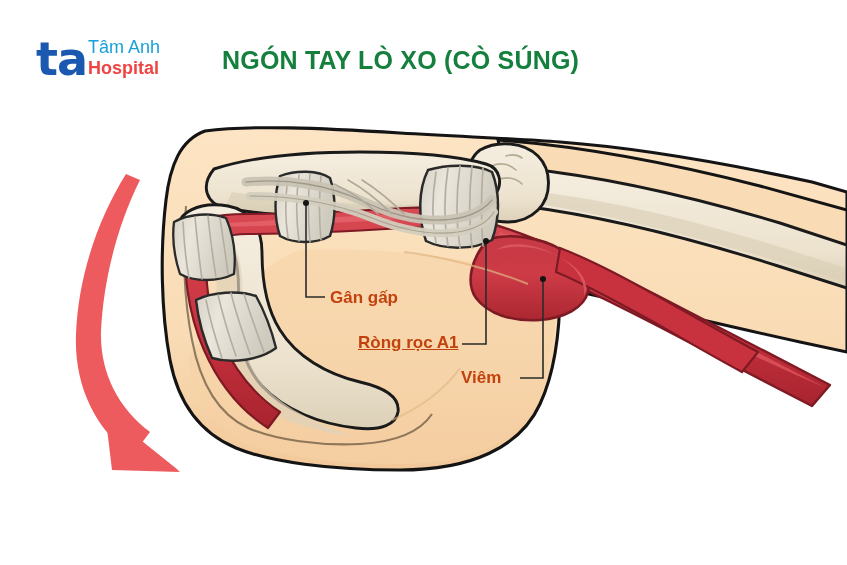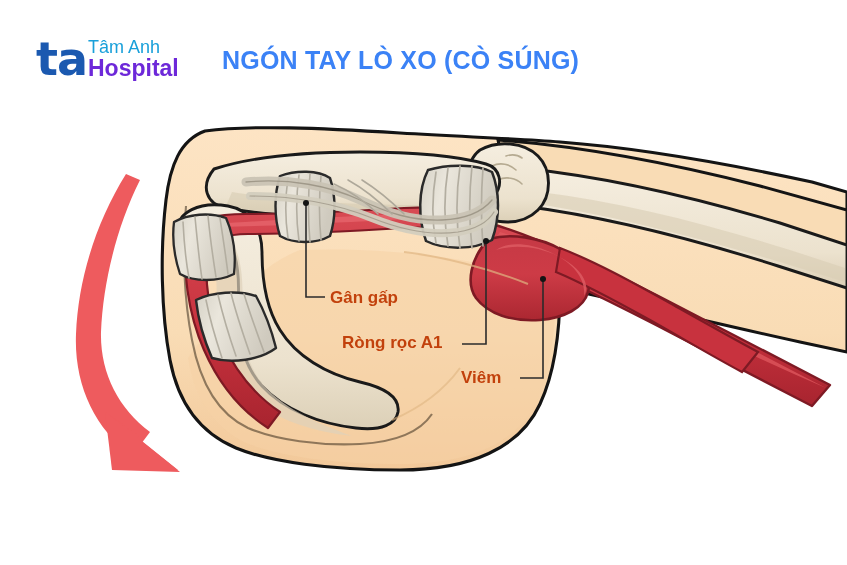--- a/index.html
+++ b/index.html
@@ -54,33 +54,33 @@
     line-height: 21px;
   }
   .logo-line1 {
     font-size: 18px;
     font-weight: normal;
     color: #19a0da;
     font-family: "Liberation Sans", sans-serif;
     white-space: nowrap;
   }
   .logo-line2 {
-    font-size: 23px;
+    font-size: 18px;
     font-weight: bold;
-    color: #6d28d9;
+    color: #ef4444;
     font-family: "Liberation Sans", sans-serif;
     white-space: nowrap;
   }
   .page-title {
     position: absolute;
     left: 222px;
     top: 46px;
     font-size: 25px;
     font-weight: bold;
-    color: #3b82f6;
+    color: #15803d;
     letter-spacing: 0.2px;
     white-space: nowrap;
     font-family: "Liberation Sans", sans-serif;
   }
 
   
   .stage {
     position: absolute;
     left: 0;
     top: 0;
@@ -92,21 +92,21 @@
   
   .callout {
     position: absolute;
     font-size: 17px;
     font-weight: bold;
     color: #c2410c;
     white-space: nowrap;
     font-family: "Liberation Sans", sans-serif;
   }
   #label-tendon  { left: 330px; top: 288px; }
-  #label-pulley  { left: 342px; top: 333px; }
+  #label-pulley  { left: 358px; top: 333px; text-decoration: underline; }
   #label-inflam  { left: 461px; top: 368px; }
 </style>
 </head>
 <body>
 
 <div id="root">
 
   <div class="header">
 
     <div class="logo">

